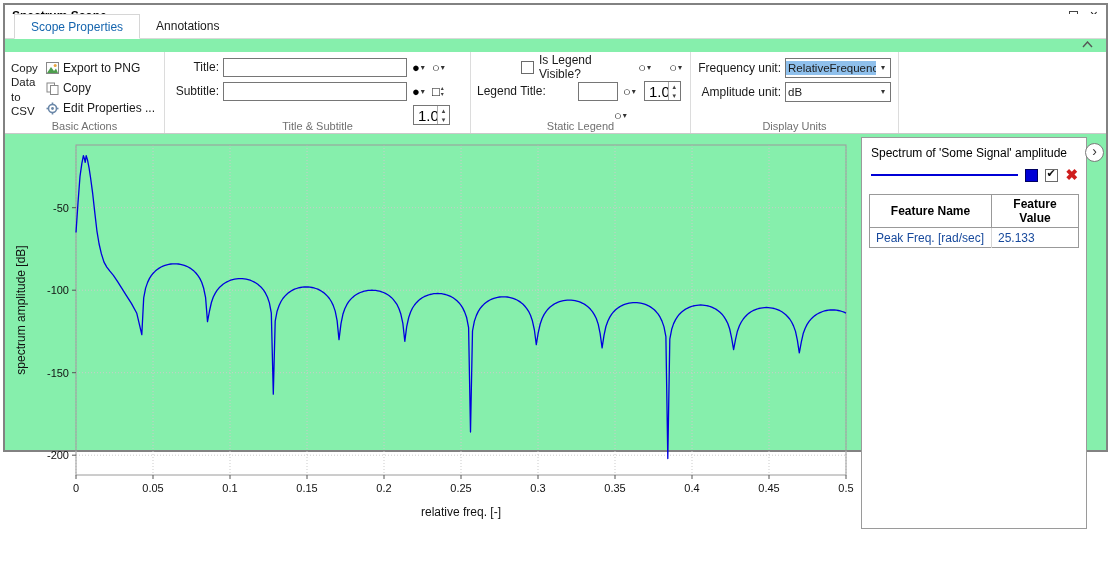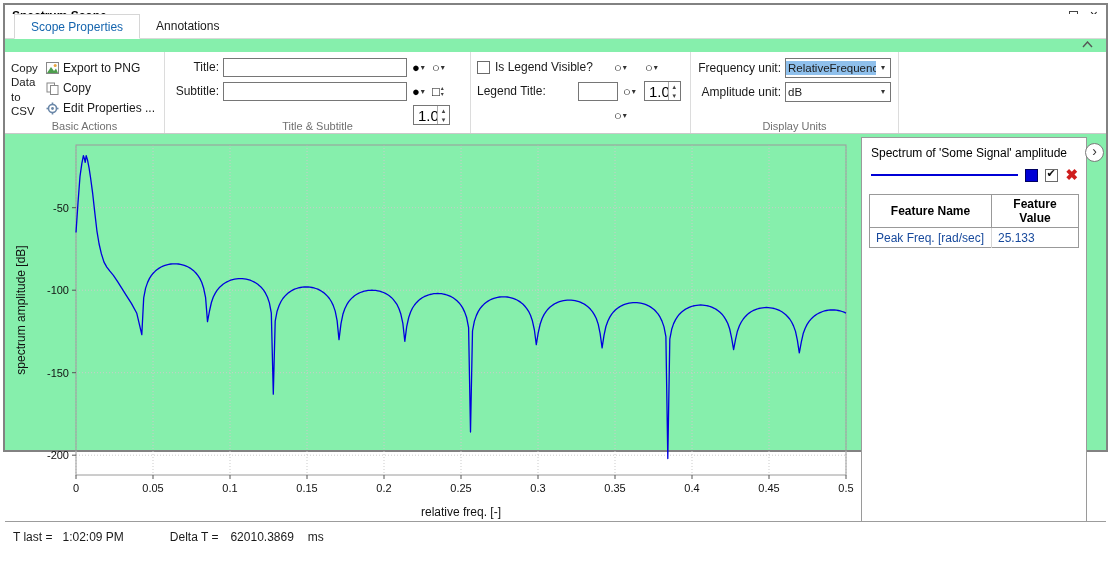--- a/index.html
+++ b/index.html
@@ -43,21 +43,21 @@
   .spinner { display: inline-flex; border: 1px solid #767676; height: 20px; background: #fff; }
   .spin-val { width: 23px; border: none; outline: none; font-size: 15px; padding: 0 0 0 4px; font-family: "Liberation Sans", sans-serif; }
   .spin-btns { display: flex; flex-direction: column; width: 12px; border-left: 1px solid #ababab; }
   .spin-btns span { flex: 1; font-size: 7px; line-height: 9px; text-align: center; color: #444; }
   .row-right { display: flex; justify-content: flex-end; padding-right: 14px; }
 
   .g-legend { width: 220px; }
   .sl-row { display: flex; align-items: center; height: 22px; margin-bottom: 2px; }
   .cb { width: 13px; height: 13px; border: 1px solid #6b6b6b; background: #fff; display: inline-block; position: relative; flex: none; }
   .cb .cb-check { position: absolute; left: 0px; top: -3px; font-size: 11px; color: #111; }
-  .sl-cell1 { width: 132px; display: flex; align-items: center; gap: 5px; }
+  .sl-cell1 { width: 132px; display: flex; align-items: center; gap: 5px; margin-left: 44px; }
   .sl-label2 { width: 88px; text-align: left; margin-right: 13px; font-size: 12px; }
   .sl-input { width: 40px; height: 19px; border: 1px solid #767676; font-size: 12px; padding: 0 2px; font-family: "Liberation Sans", sans-serif; }
   .sl-spacer { width: 132px; }
 
   .g-units { width: 208px; }
   .unit-row { display: flex; align-items: center; height: 23px; margin-bottom: 1px; }
   .unit-label { width: 84px; text-align: right; margin-right: 4px; font-size: 12px; }
   .combo { width: 106px; height: 20px; border: 1px solid #767676; background: #fff; display: flex; align-items: center; }
   .combo-text { flex: 1; font-size: 11.5px; padding: 1px 1px 1px 2px; white-space: nowrap; overflow: hidden; }
   .combo-text.sel { background: #8fc0ec; }
@@ -228,20 +228,21 @@
           </span>
         </span>
       </div>
       <div class="sl-row">
         <span class="sl-spacer"></span>
         <span class="shape-dd">
           <span class="glyph">○</span>
           <span class="dd-arrow">▾</span>
         </span>
       </div>
+      <div class="group-label">Static Legend</div>
     </div>
 
     <div class="group g-units">
       <div class="unit-row">
         <span class="unit-label">Frequency unit:</span>
         <div class="combo">
           <span class="combo-text sel">RelativeFrequency</span>
           <span class="combo-arrow">▾</span>
         </div>
       </div>
@@ -333,21 +334,14 @@
           <td>Peak Freq. [rad/sec]</td>
           <td class="c2">25.133</td>
         </tr>
       </tbody>
     </table>
   </div>
   <div class="panel-toggle">
     <span>›</span>
   </div>
 
-  <div class="statusbar">
-    <span class="s1">T last =</span>
-    <span class="s2">1:02:09 PM</span>
-    <span class="s3">Delta T =</span>
-    <span class="s4">62010.3869</span>
-    <span>ms</span>
-  </div>
 
 </div>
 
 </body></html>

